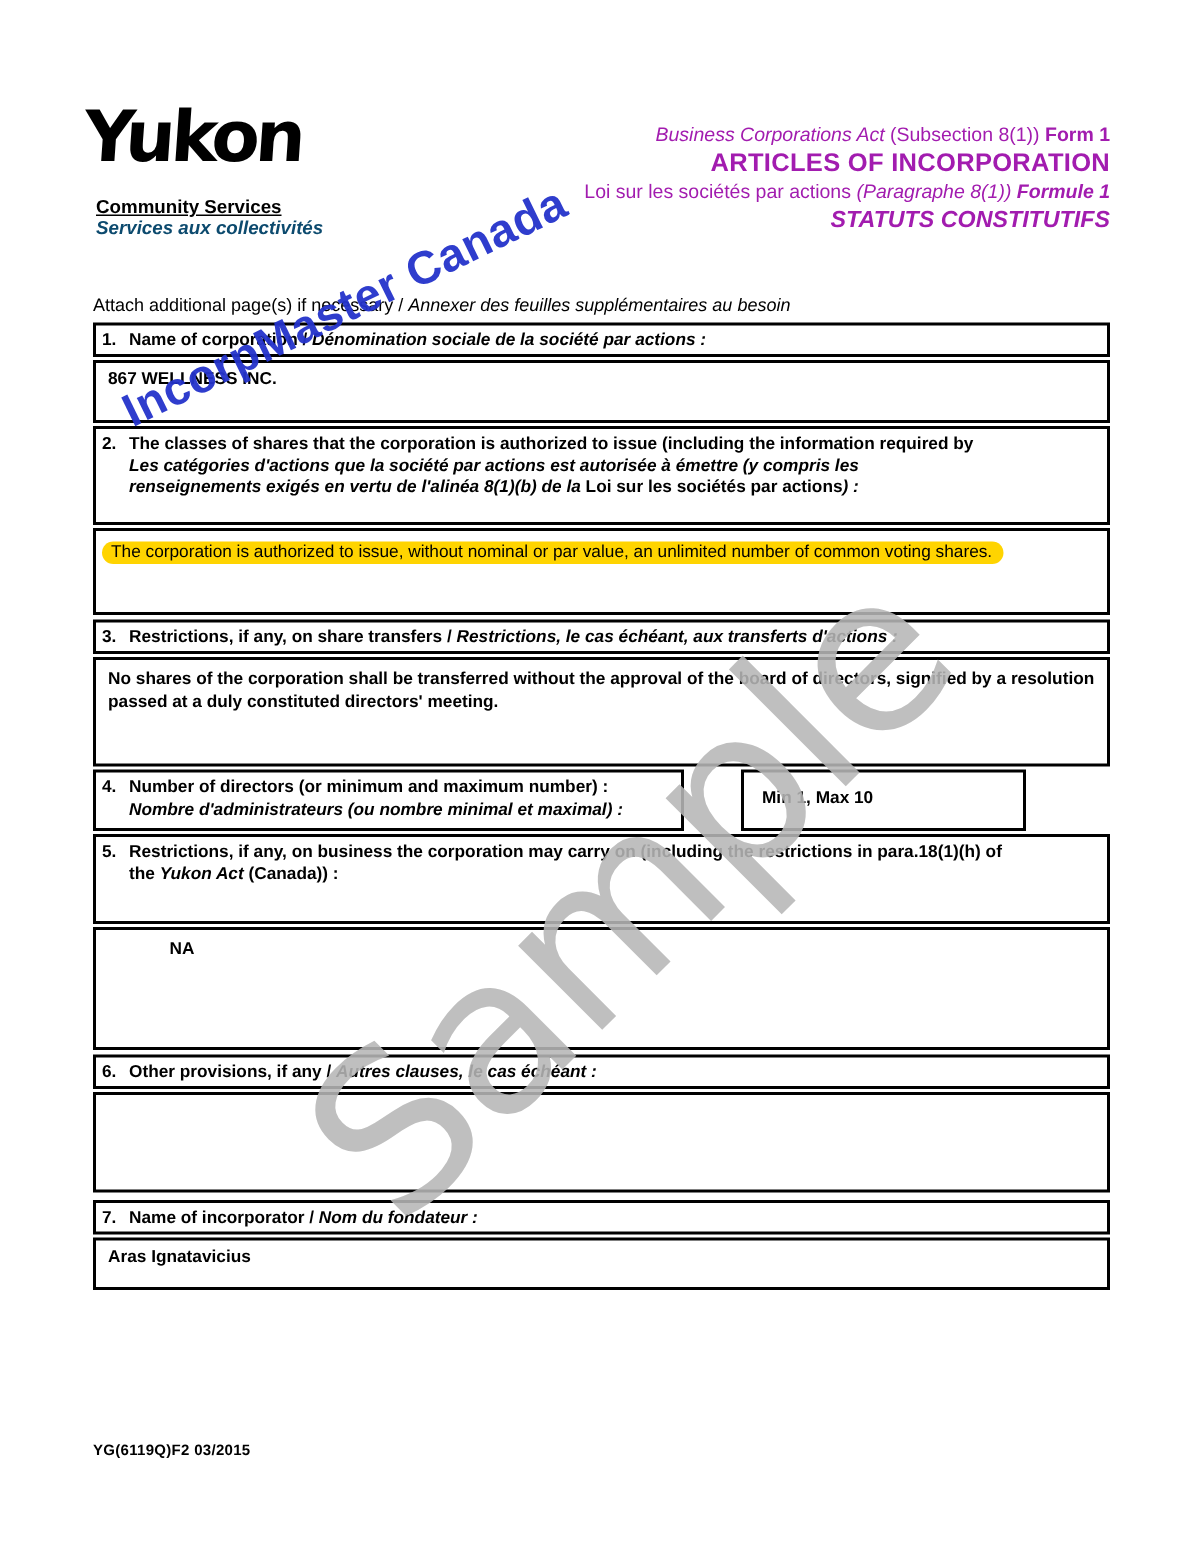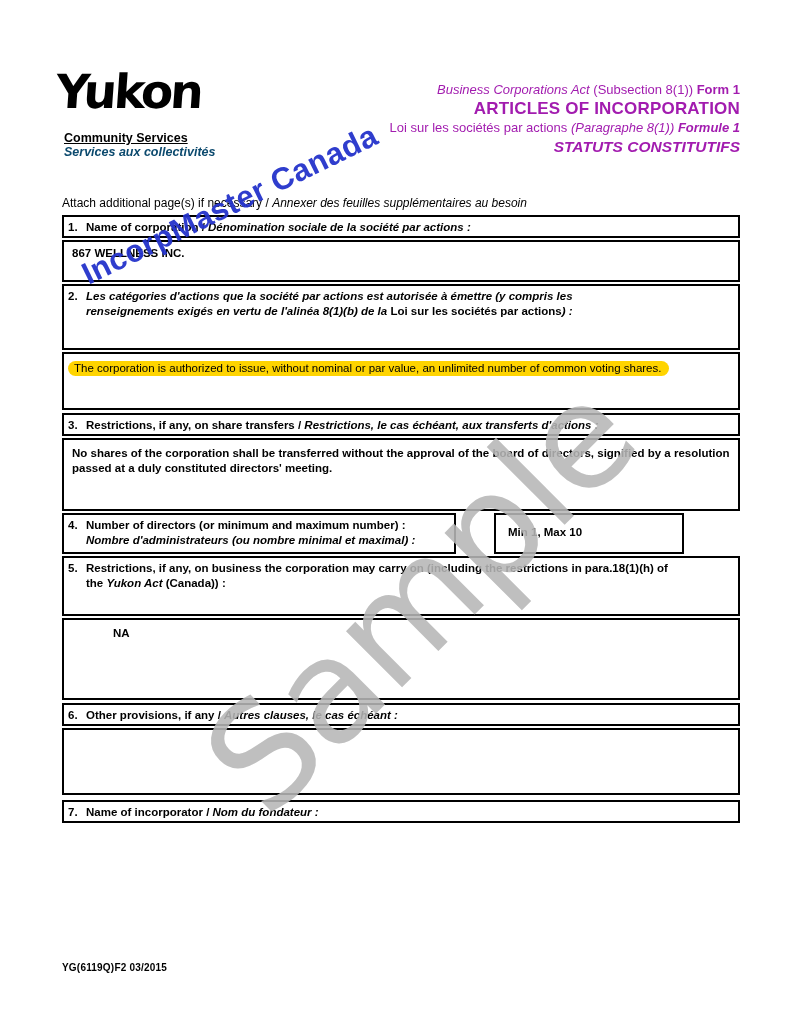--- a/index.html
+++ b/index.html
@@ -93,20 +93,21 @@
     </div>
   </div>
   <div class="box" style="top:240px; height:42px;">
     <div class="val">867 WELLNESS INC.</div>
   </div>
 
   <div class="box" style="top:284px; height:66px;">
     <div class="sec-hdr">
       <span class="sec-num">2.</span>
       <span class="sec-body">
+        <div>The classes of shares that the corporation is authorized to issue (including the information required by</div>
         <div class="boit">Les catégories d'actions que la société par actions est autorisée à émettre (y compris les</div>
         <div class="boit"><span>renseignements exigés en vertu de l'alinéa 8(1)(b) de la </span><span class="up">Loi sur les sociétés par actions</span><span>) :</span></div>
       </span>
     </div>
   </div>
   <div class="box" style="top:352px; height:58px;">
     <div style="padding:4px 4px;">
       <span class="hl">The corporation is authorized to issue, without nominal or par value, an unlimited number of common voting shares.</span>
     </div>
   </div>
@@ -156,19 +157,22 @@
   <div class="box" style="top:728px; height:67px;">
     
   </div>
 
   <div class="box" style="top:800px; height:23px;">
     <div class="sec-hdr">
       <span class="sec-num">7.</span>
       <span class="sec-body"><span>Name of incorporator / </span><span class="boit">Nom du fondateur :</span></span>
     </div>
   </div>
+  <div class="box" style="top:825px; height:35px;">
+    <div class="val">Aras Ignatavicius</div>
+  </div>
 
   <div class="abs wm-blue">IncorpMaster Canada</div>
   <div class="abs wm-sample">Sample</div>
 
   <div class="abs footer">YG(6119Q)F2 03/2015</div>
 
 </div>
 
 </body></html>

